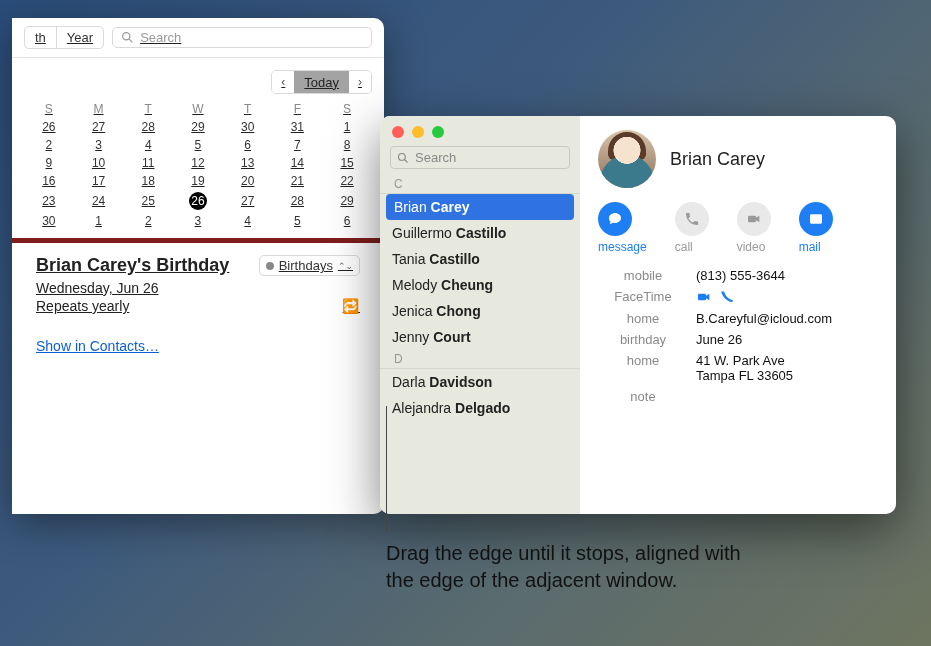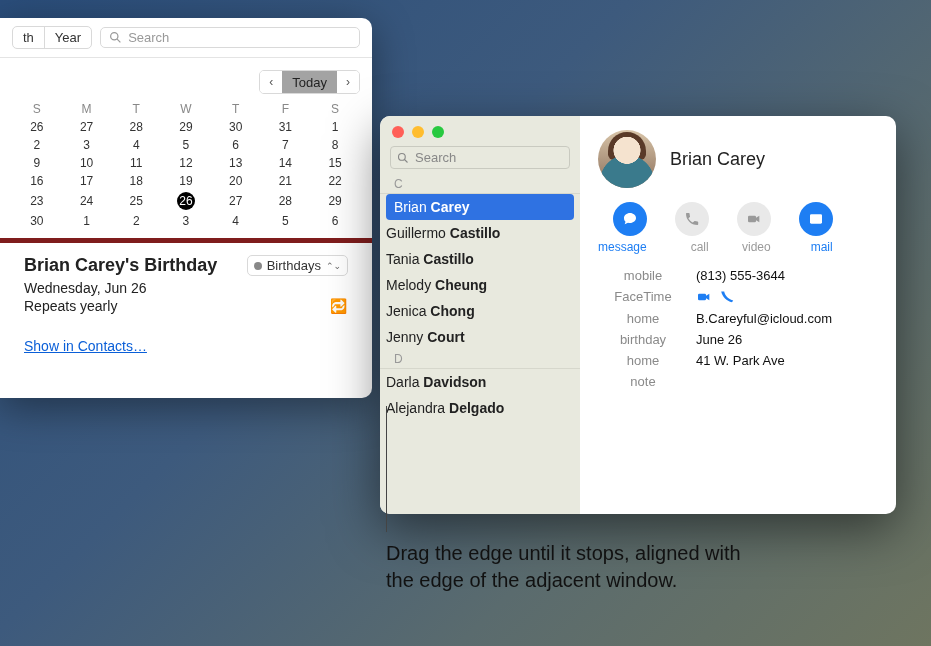--- a/index.html
+++ b/index.html
@@ -5,25 +5,26 @@
 * { margin: 0; padding: 0; box-sizing: border-box; }
 body {
   width: 931px; height: 646px;
   background: linear-gradient(135deg, #2a4d7a 0%, #3d5a7d 40%, #5a6b6e 70%, #6e7560 100%);
   font-family: -apple-system, "Helvetica Neue", Helvetica, Arial, sans-serif;
   position: relative; overflow: hidden; color:#222;
 }
 
 
 .cal-window {
-  position: absolute; top: 18px; left: 0;
-  width: 372px; height: 380px;
+  position: absolute; top: 18px; left: 12px;
+  width: 372px; height: 496px;
   background: #fff; border-radius: 0 10px 10px 0;
   box-shadow: 0 10px 40px rgba(0,0,0,.4);
   overflow: hidden;
+  text-decoration: underline;
 }
 .cal-toolbar { height: 40px; display:flex; align-items:center; gap:8px; padding:0 12px; border-bottom:1px solid #e4e4e4;}
 .seg { display:flex; border:1px solid #d9d9d9; border-radius:5px; overflow:hidden; font-size:13px;}
 .seg span { padding:3px 10px; color:#333; }
 .search-wrap { flex:1; display:flex; align-items:center; background:#fff; border:1px solid #d9d9d9; border-radius:5px; padding:2px 8px; font-size:13px; color:#999;}
 .search-wrap svg { width:13px; height:13px; margin-right:6px; fill:#999; stroke:#999;}
 .mini-cal { padding: 12px 12px 8px; }
 .mc-nav { display:flex; justify-content:flex-end; align-items:center; gap:0; margin-bottom:6px;}
 .nav-group { display:flex; border:1px solid #d9d9d9; border-radius:5px; overflow:hidden;}
 .nav-btn { width:22px; height:22px; display:flex; align-items:center; justify-content:center; font-size:12px; color:#555; background:#fff;}
@@ -53,31 +54,31 @@
   display:flex; overflow:hidden;
 }
 .c-sidebar { width:200px; background:#e8e9de; display:flex; flex-direction:column;}
 .traffic { display:flex; gap:8px; padding:10px 12px 6px;}
 .tdot { width:12px; height:12px; border-radius:50%;}
 .tdot.r{background:#ff5f57;} .tdot.y{background:#ffbd2e;} .tdot.g{background:#28c940;}
 .c-search { margin:2px 10px 6px; display:flex; align-items:center; padding:3px 6px; font-size:13px; color:#888; border:1px solid #c9cac0; border-radius:4px; background:#e8e9de;}
 .c-search svg { width:12px; height:12px; margin-right:6px;}
 .c-list { overflow:auto; flex:1;}
 .sect { font-size:12px; color:#999; padding:2px 14px; border-bottom:1px solid #d6d7cc;}
-.row { padding:5px 6px; font-size:14px; color:#222;}
+.row { padding:5px 12px; font-size:14px; color:#222;}
 .row b { font-weight:600;}
 .row.sel { background:#2f72e2; color:#fff; border-radius:4px; margin:0 6px; padding:5px 8px;}
 .c-main { flex:1; padding:14px 18px; font-size:13px;}
 .c-head { display:flex; align-items:center; gap:14px; padding-bottom:8px;}
 .avatar { width:58px; height:58px; border-radius:50%; background:linear-gradient(#d8c4a8,#8a6e5a); position:relative; overflow:hidden;}
 .avatar::after{content:"";position:absolute;inset:0;background:radial-gradient(circle at 50% 35%, #f5e3cf 28%, transparent 29%), radial-gradient(circle at 50% 90%, #3a7a8c 45%, transparent 46%);}
 .avatar .hair{position:absolute;top:2px;left:10px;right:10px;height:28px;background:#5a3a28;border-radius:20px 20px 6px 6px;}
 .c-name { font-size:18px; font-weight:500;}
 .actions { display:flex; gap:28px; padding:6px 0 14px; justify-content:flex-start;}
-.act { display:flex; flex-direction:column; align-items:flex-end; gap:4px; font-size:12px;}
+.act { display:flex; flex-direction:column; align-items:flex-start; gap:4px; font-size:12px;}
 .act .circ { width:34px; height:34px; border-radius:50%; display:flex; align-items:center; justify-content:center;}
 .circ.blue{background:#1e7ef3;color:#fff;} .circ.grey{background:#e9e9e9;color:#9a9a9a;}
 .act.on .lab{color:#1e7ef3;} .act.off .lab{color:#9a9a9a;}
 .fields { display:grid; grid-template-columns: 90px 1fr; gap:6px 8px; font-size:13px;}
 .flabel { text-align:center; color:#8a8a8a;}
 .fval { color:#111;}
 .ft-icons { color:#1e7ef3; display:flex; gap:8px;}
 
 
 .callout-line {
@@ -292,20 +293,21 @@
 
       <div class="flabel">home</div>
       <div class="fval">B.Careyful@icloud.com</div>
 
       <div class="flabel">birthday</div>
       <div class="fval">June 26</div>
 
       <div class="flabel">home</div>
       <div class="fval">
         <div>41 W. Park Ave</div>
+        <div>Tampa FL 33605</div>
       </div>
 
       <div class="flabel">note</div>
       <div class="fval"></div>
     </div>
   </div>
 </div>
 
 <div class="callout-line"></div>
 <div class="callout-text">Drag the edge until it stops, aligned with the edge of the adjacent window.</div>

